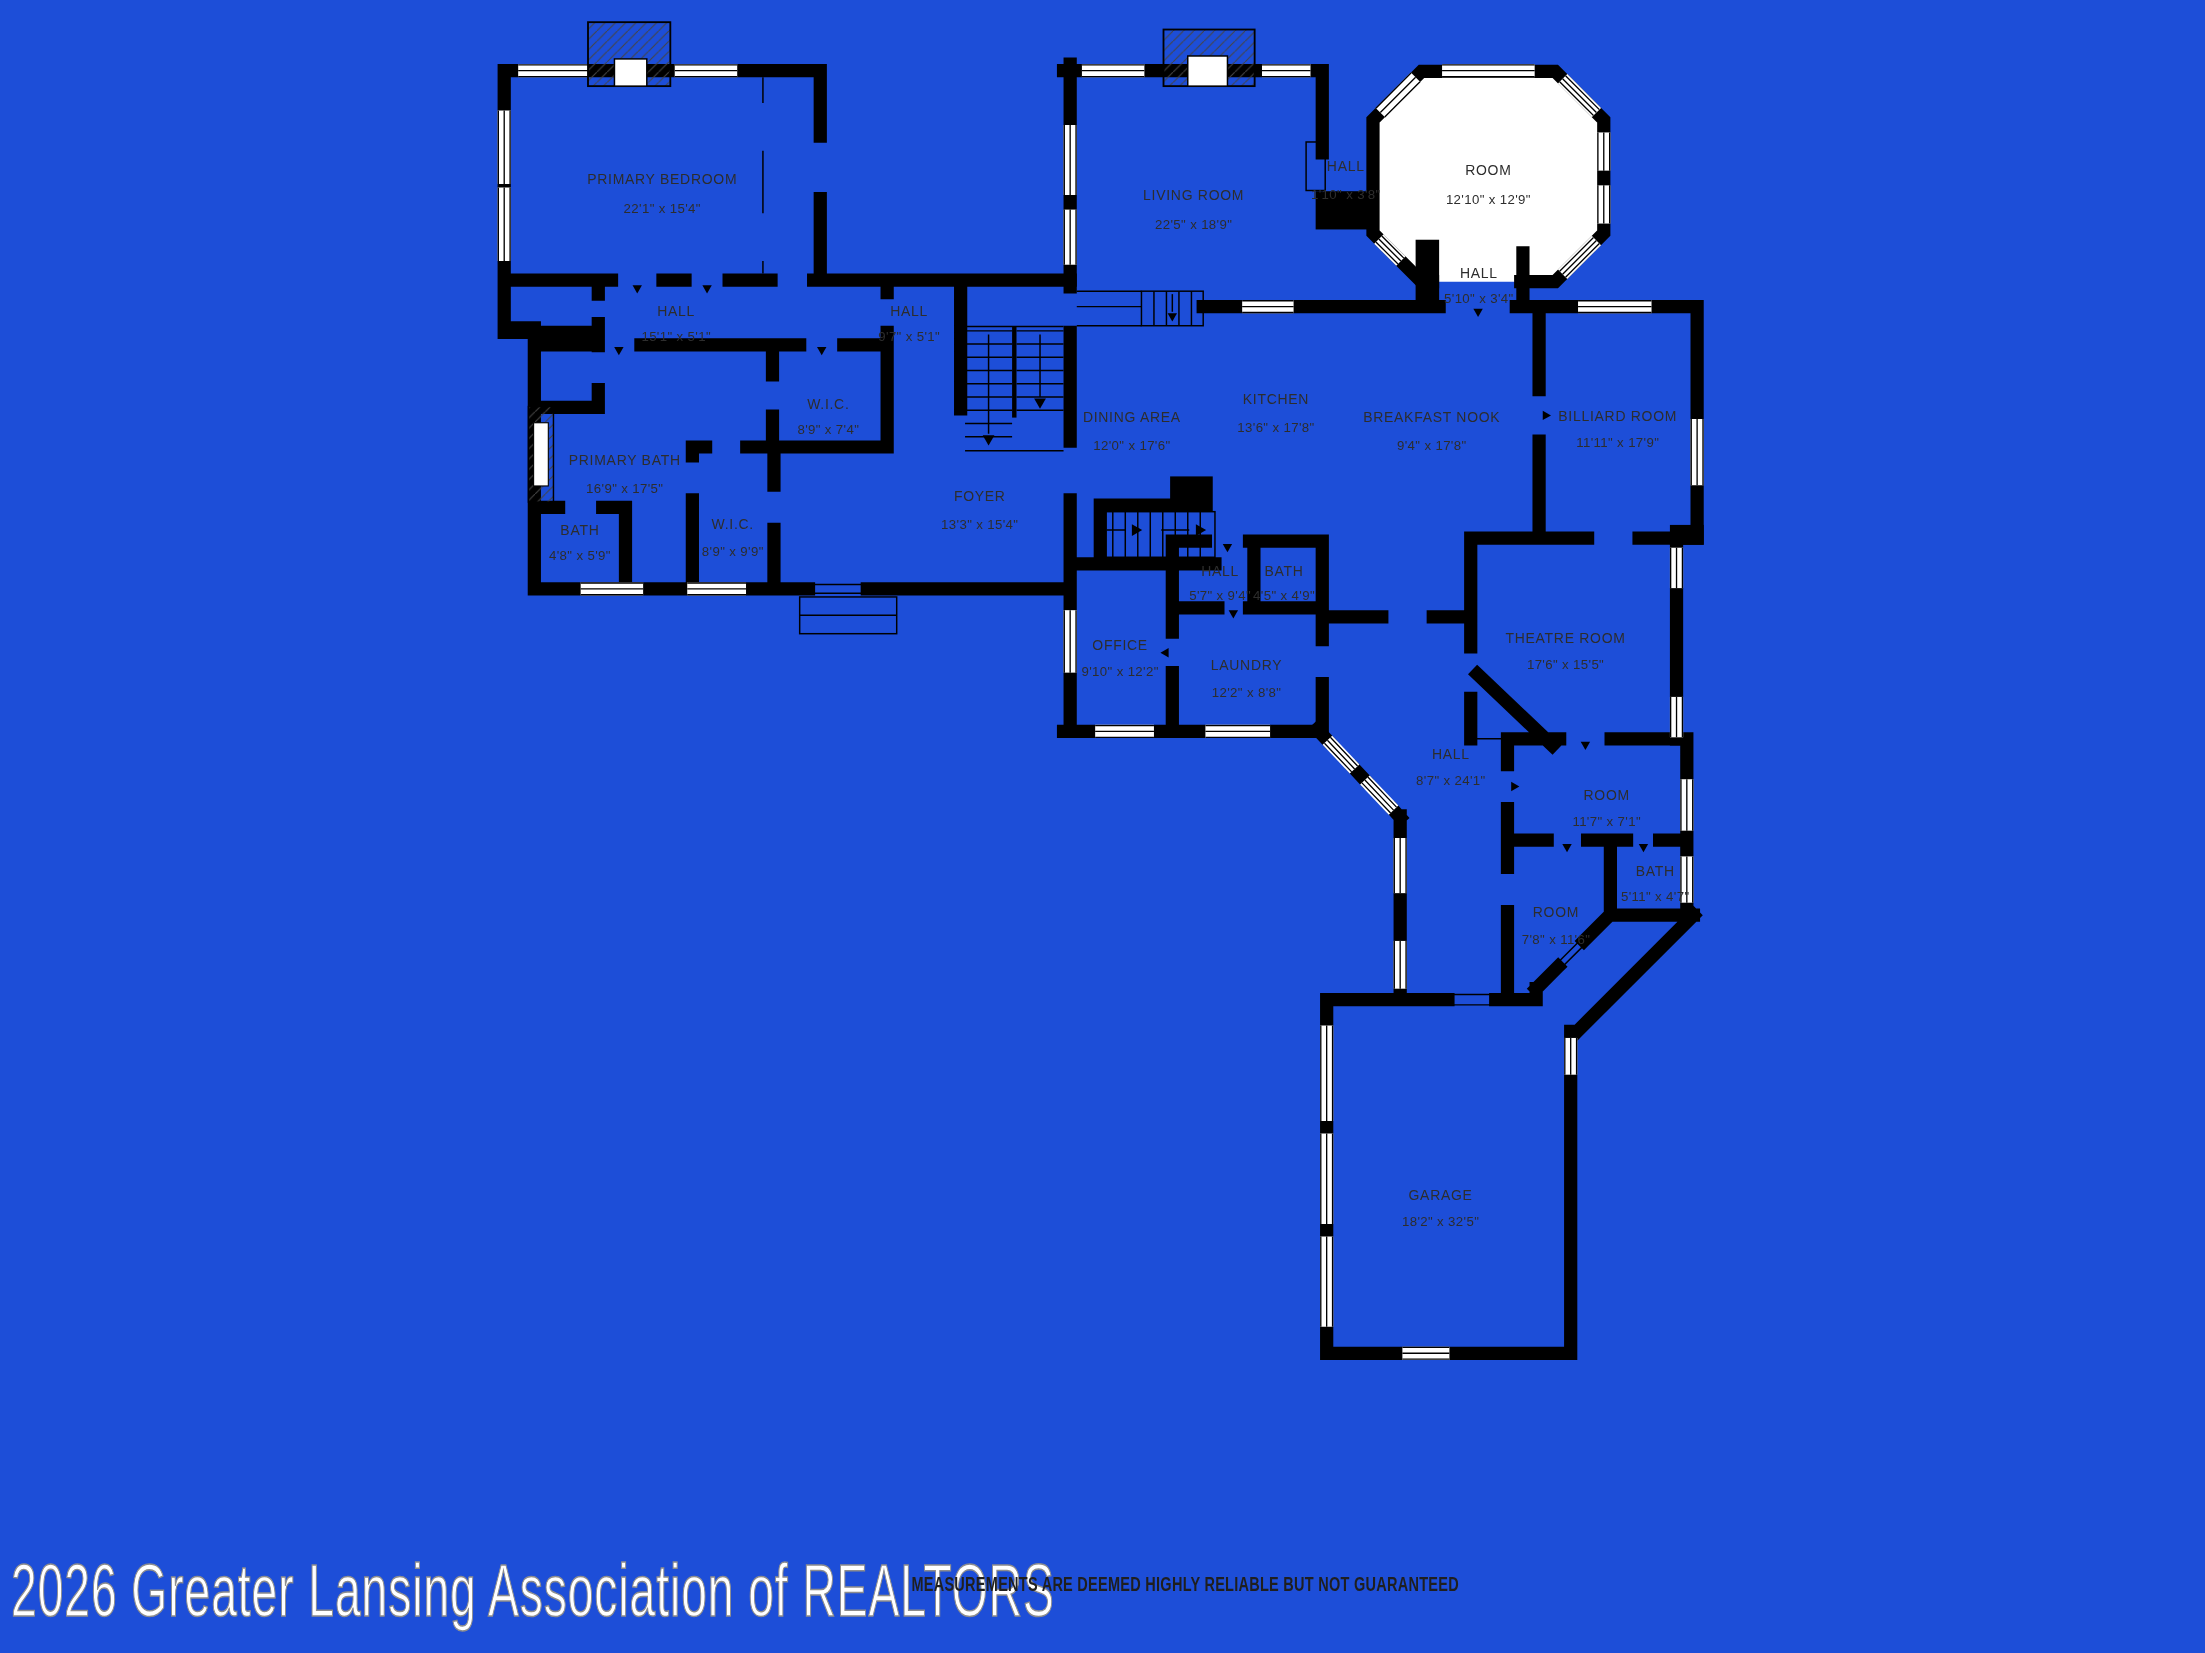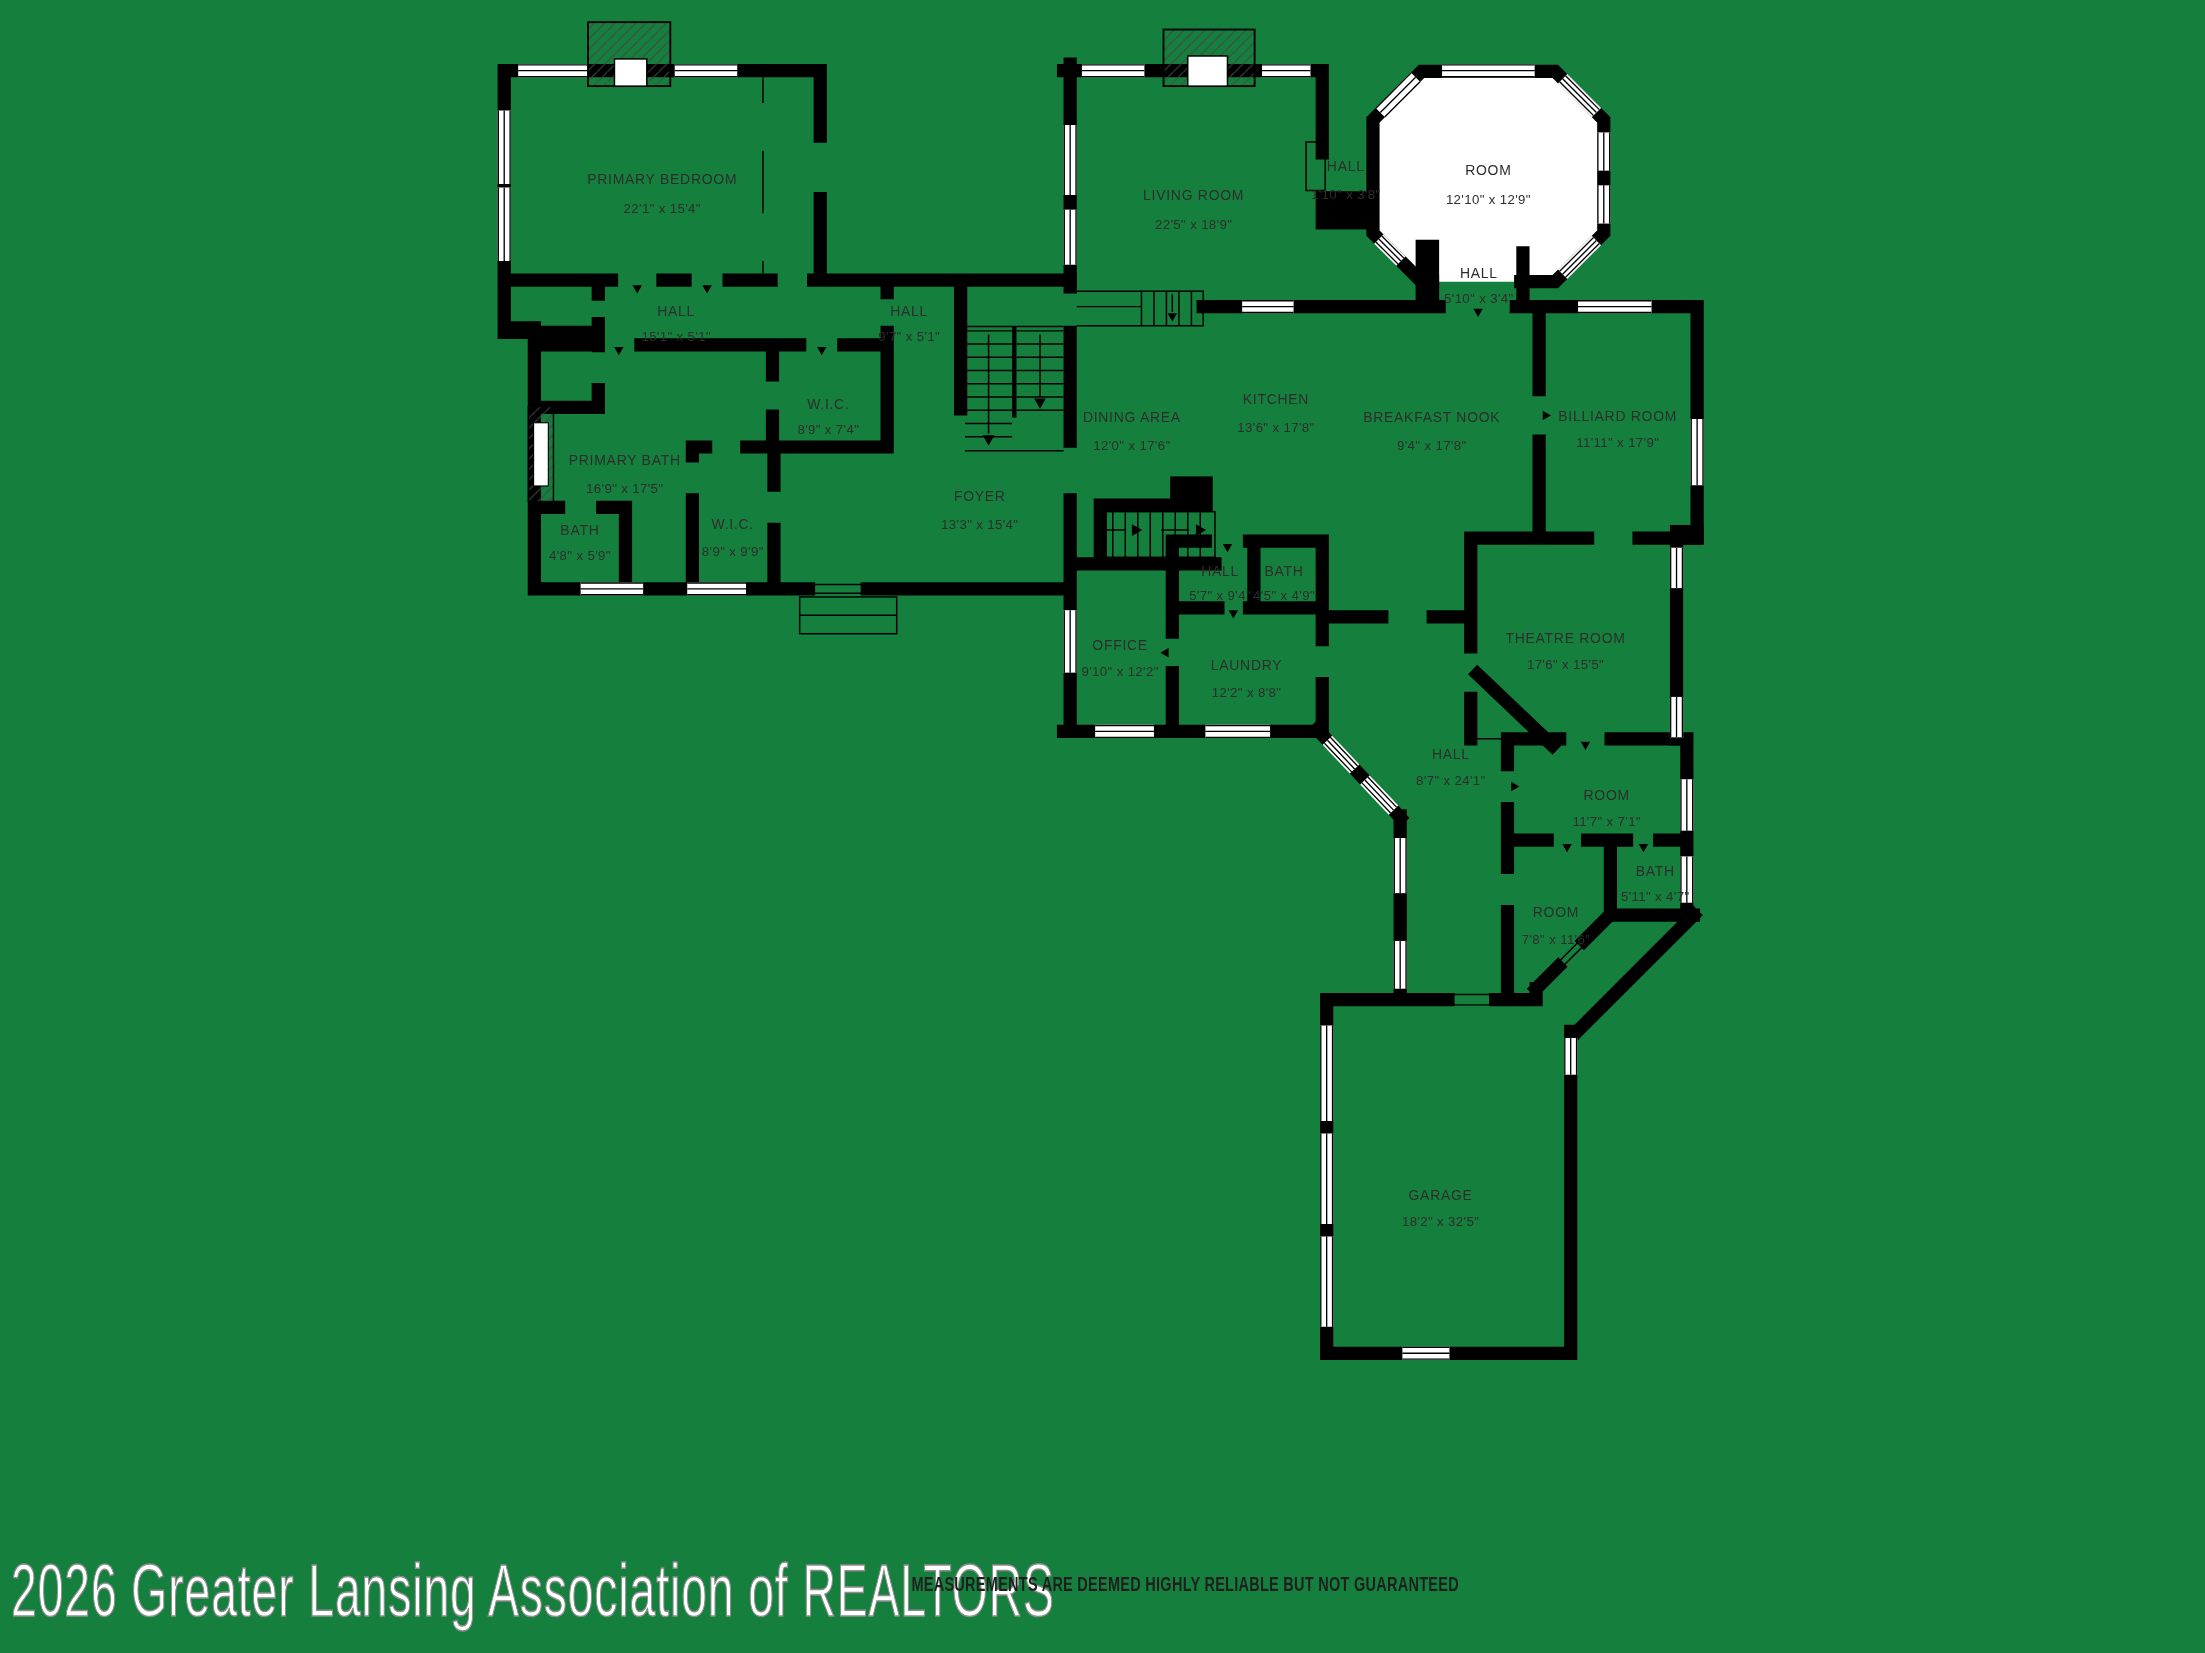--- a/index.html
+++ b/index.html
@@ -1,16 +1,16 @@
 <!DOCTYPE html>
 <html style="font-size:11.8px"><head>
 <meta charset="utf-8">
 <style>
   html,body{margin:0;padding:0;background:#fff;}
-  #page{position:relative;width:2205px;height:1654px;background:#15803d;overflow:hidden;}
+  #page{position:relative;width:2205px;height:1654px;background:#1d4ed8;overflow:hidden;}
   svg{position:absolute;left:0;top:0;}
   text{font-family:"Liberation Sans",sans-serif;}
   .walls{stroke:#000;stroke-width:18;fill:none;stroke-linecap:square;}
   .oct{stroke:#000;stroke-width:18;fill:#fff;stroke-linejoin:miter;}
   .thin{stroke:#000;stroke-width:2;fill:none;}
   .chunk{fill:#000;}
   .wu{stroke:#fff;stroke-width:18;fill:none;}
   .wl{stroke:#000;stroke-width:1.8;fill:none;}
   .stair{stroke:#000;stroke-width:2;fill:none;}
   .divider{stroke:#000;stroke-width:6;}

